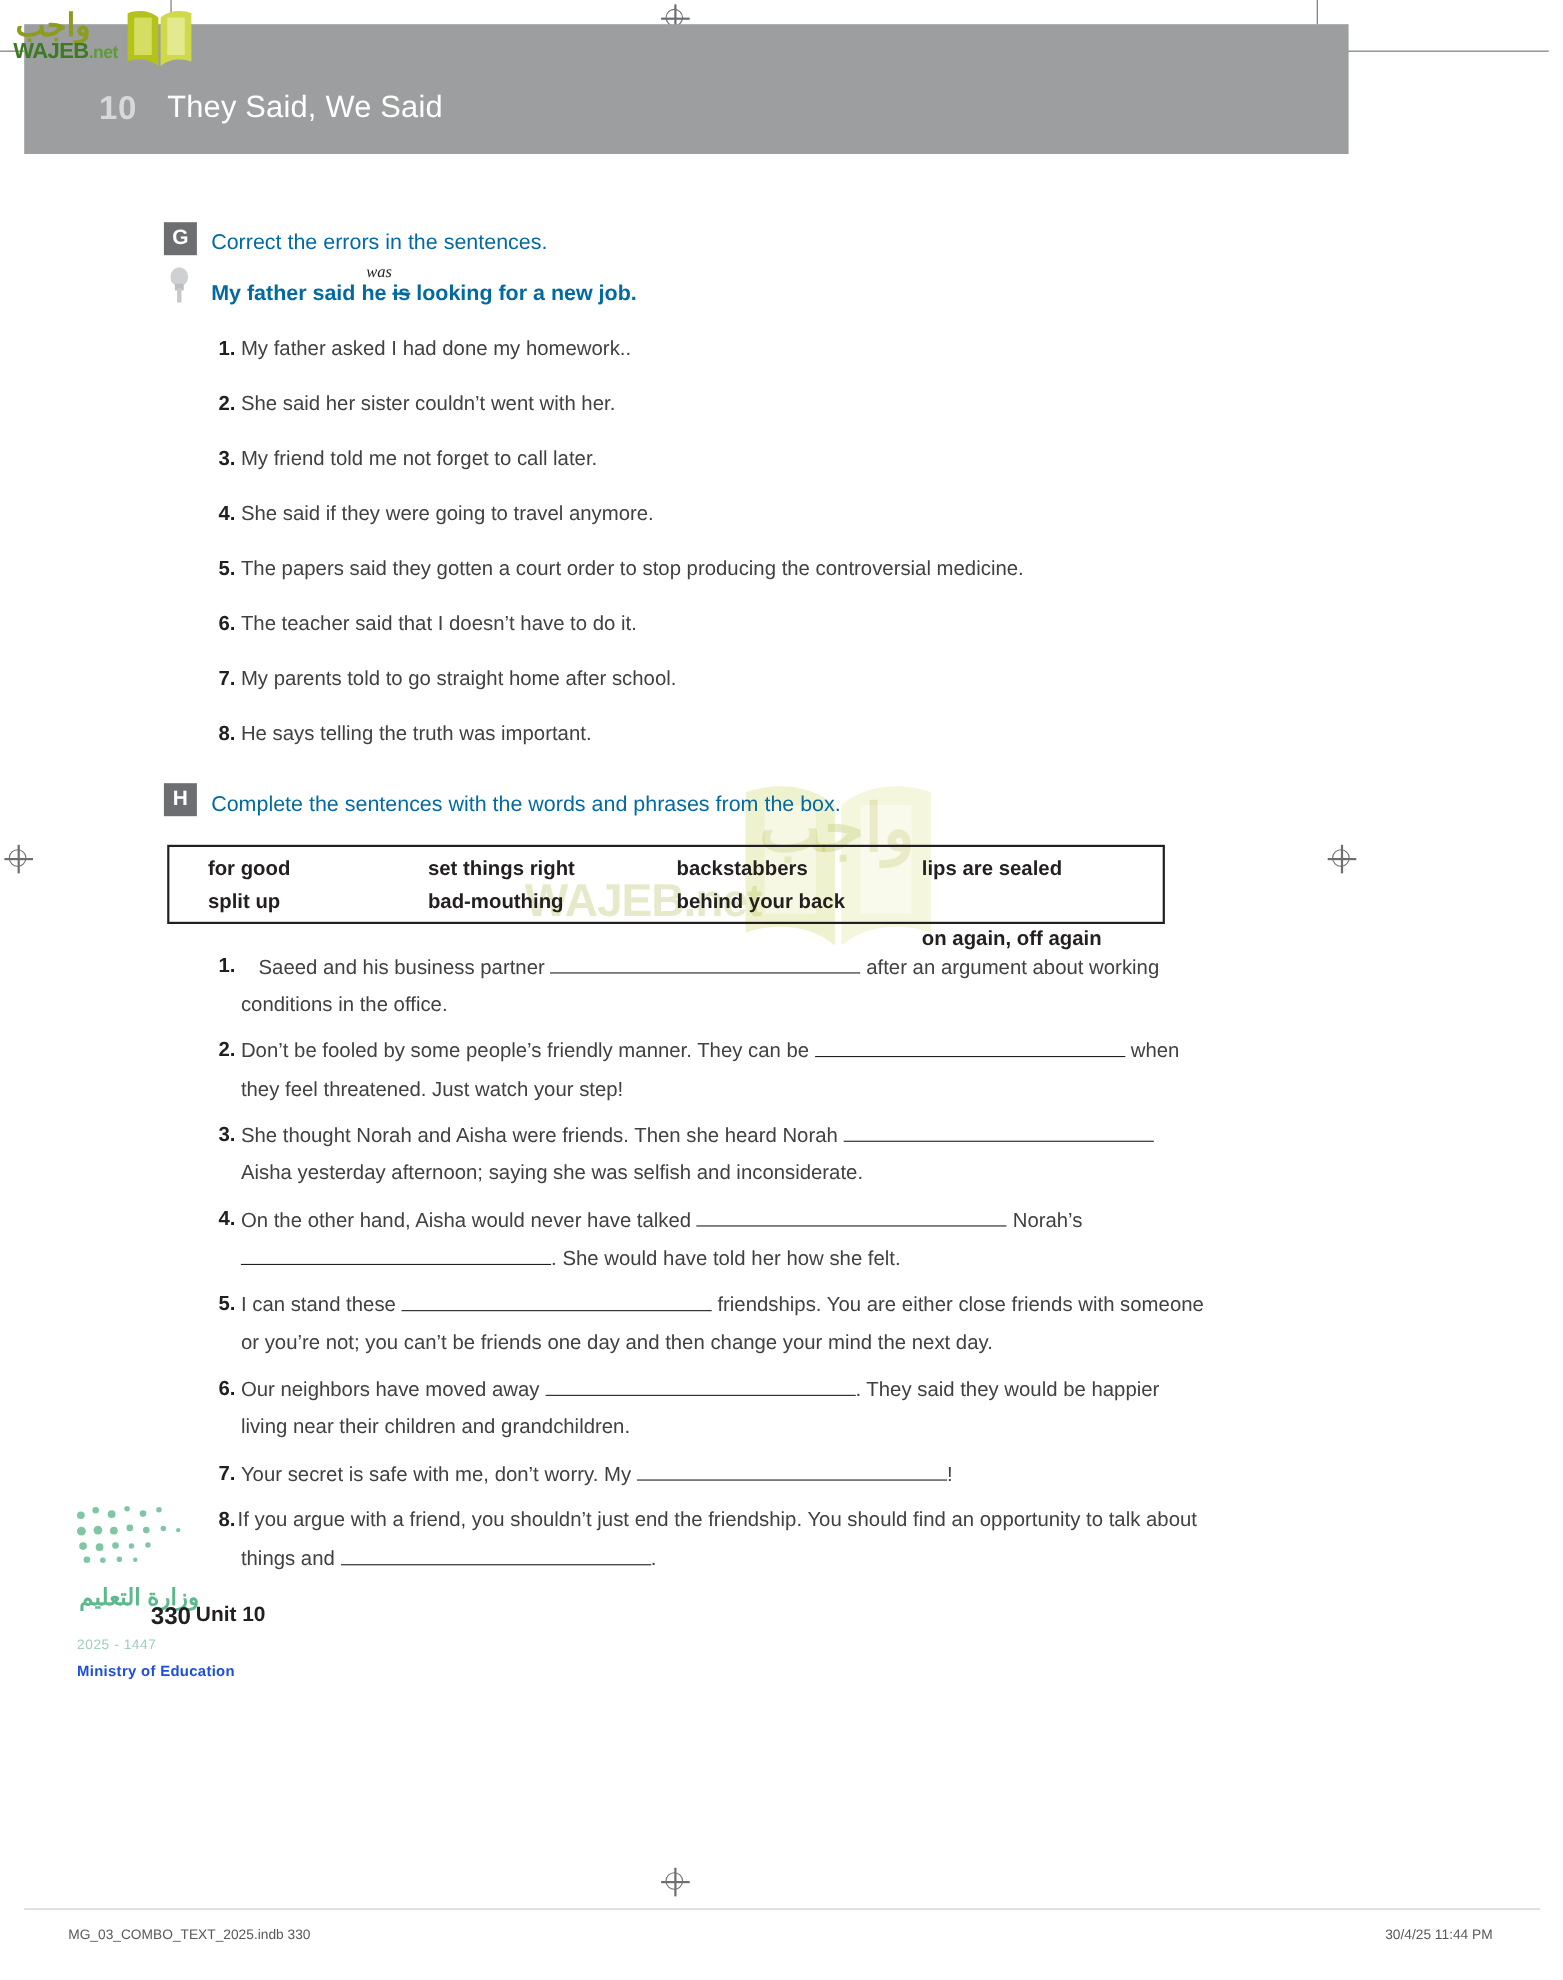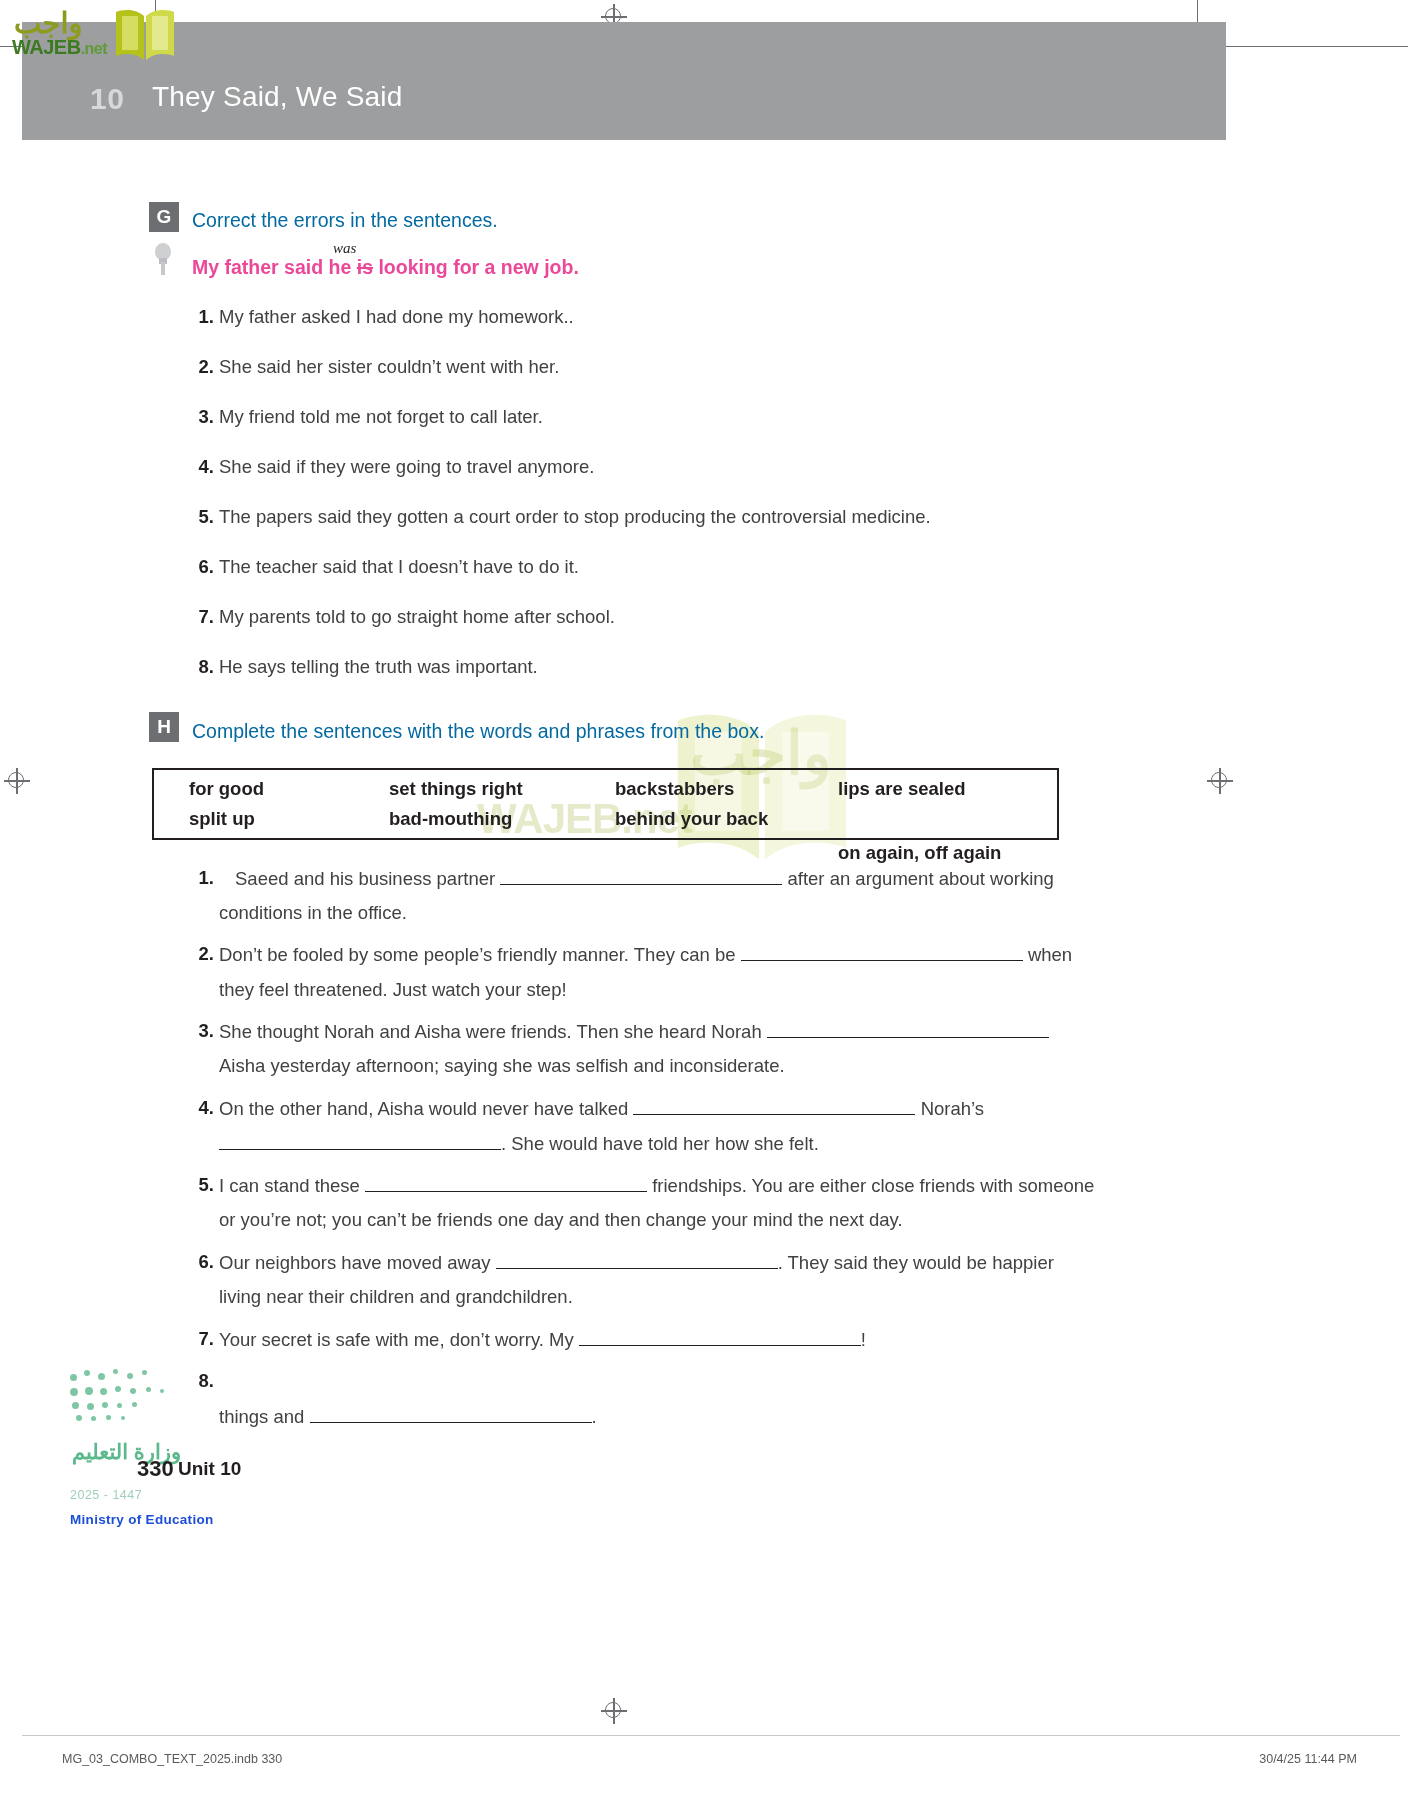--- a/index.html
+++ b/index.html
@@ -175,21 +175,21 @@
     position: absolute;
     left: 9px; top: 19px;
     width: 4px; height: 13px;
     background: #c7c8ca;
   }
 
   .example-line {
     position: absolute;
     font-size: 19.5px;
     font-weight: 700;
-    color: #ec4899;
+    color: #0369a1;
   }
   .strike {
     text-decoration: line-through;
     text-decoration-thickness: 1.5px;
   }
   .correction {
     position: absolute;
     font-family: "Liberation Serif", serif;
     font-style: italic;
     font-weight: 400;
@@ -477,20 +477,21 @@
   </div>
   <div class="q-text" style="left:219px;top:1286px;text-align:right;">living near their children and grandchildren.</div>
 
   <div class="q-num" style="left:188px;top:1328px;">7.</div>
   <div class="q-text" style="left:219px;top:1328px;">
     <span>Your secret is safe with me, don’t worry. My</span>
     <span class="blank" style="width:282px;"></span><span>!</span>
   </div>
 
   <div class="q-num" style="left:188px;top:1370px;">8.</div>
+  <div class="q-text" style="left:216px;top:1370px;">If you argue with a friend, you shouldn’t just end the friendship. You should find an opportunity to talk about</div>
   <div class="q-text" style="left:219px;top:1405px;">
     <span>things and</span>
     <span class="blank" style="width:282px;"></span><span>.</span>
   </div>
 </div>
 
 <div class="moe-dots">
   <div class="moe-dot" style="left:0px;top:6px;width:7px;height:7px;"></div>
   <div class="moe-dot" style="left:14px;top:2px;width:6px;height:6px;"></div>
   <div class="moe-dot" style="left:28px;top:5px;width:7px;height:7px;"></div>

